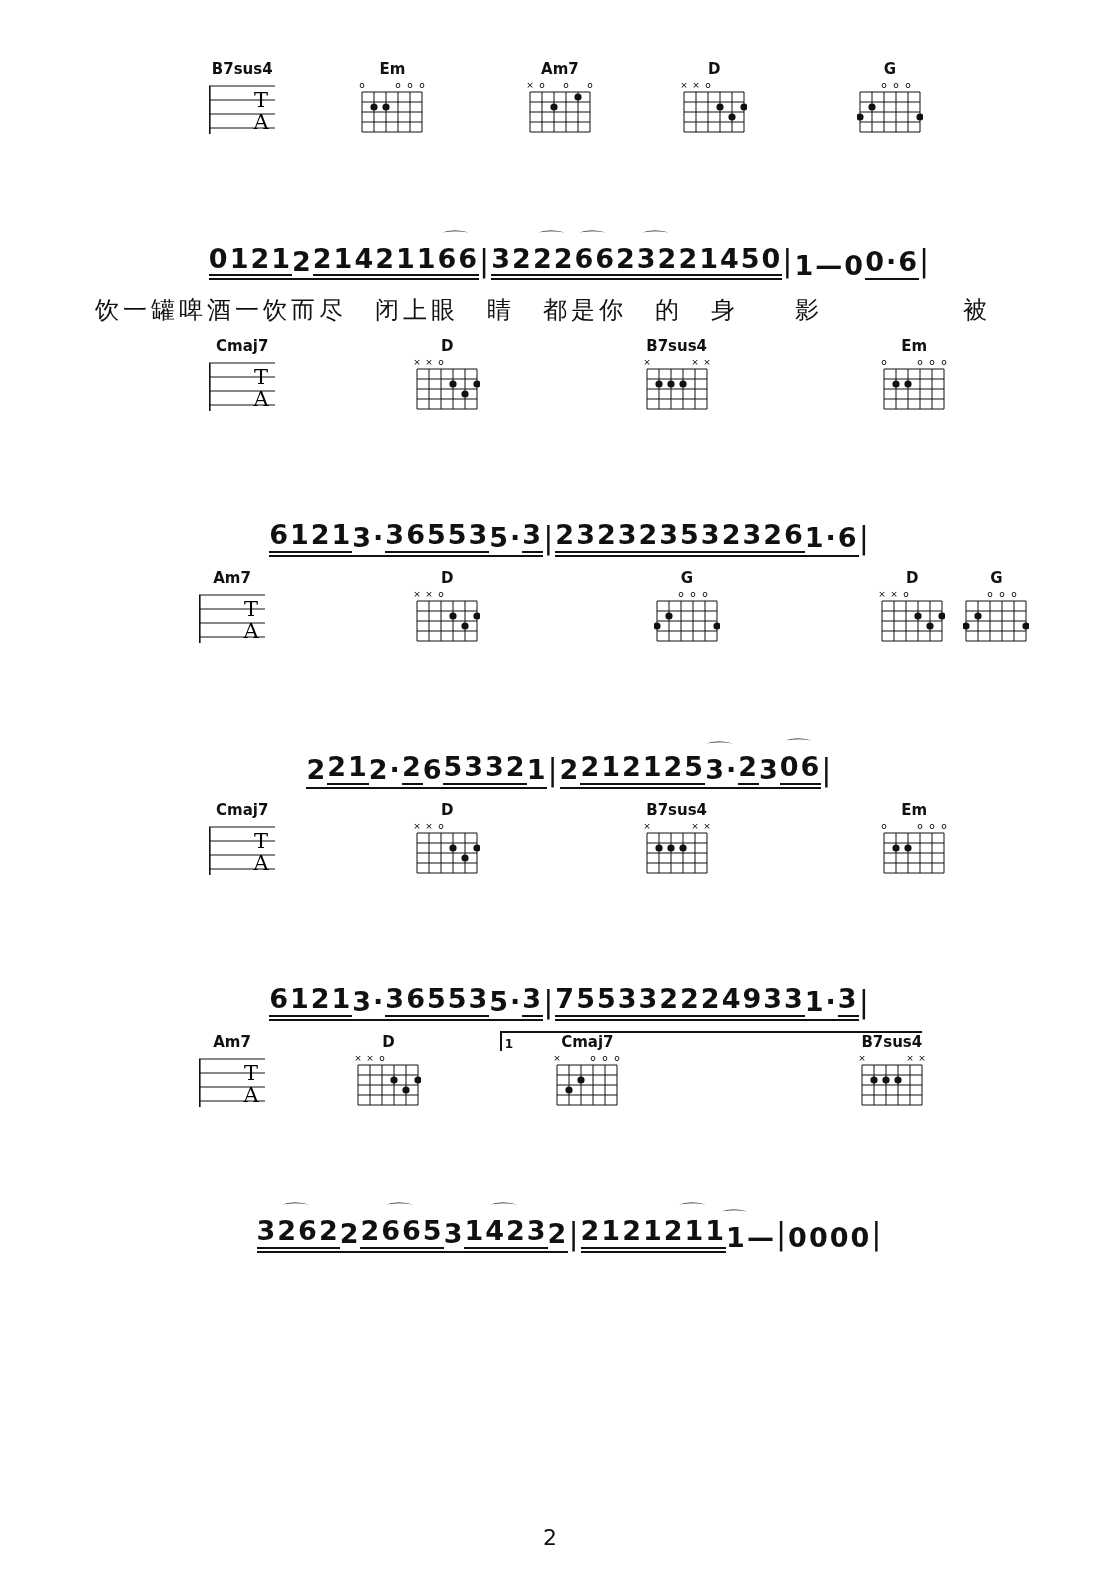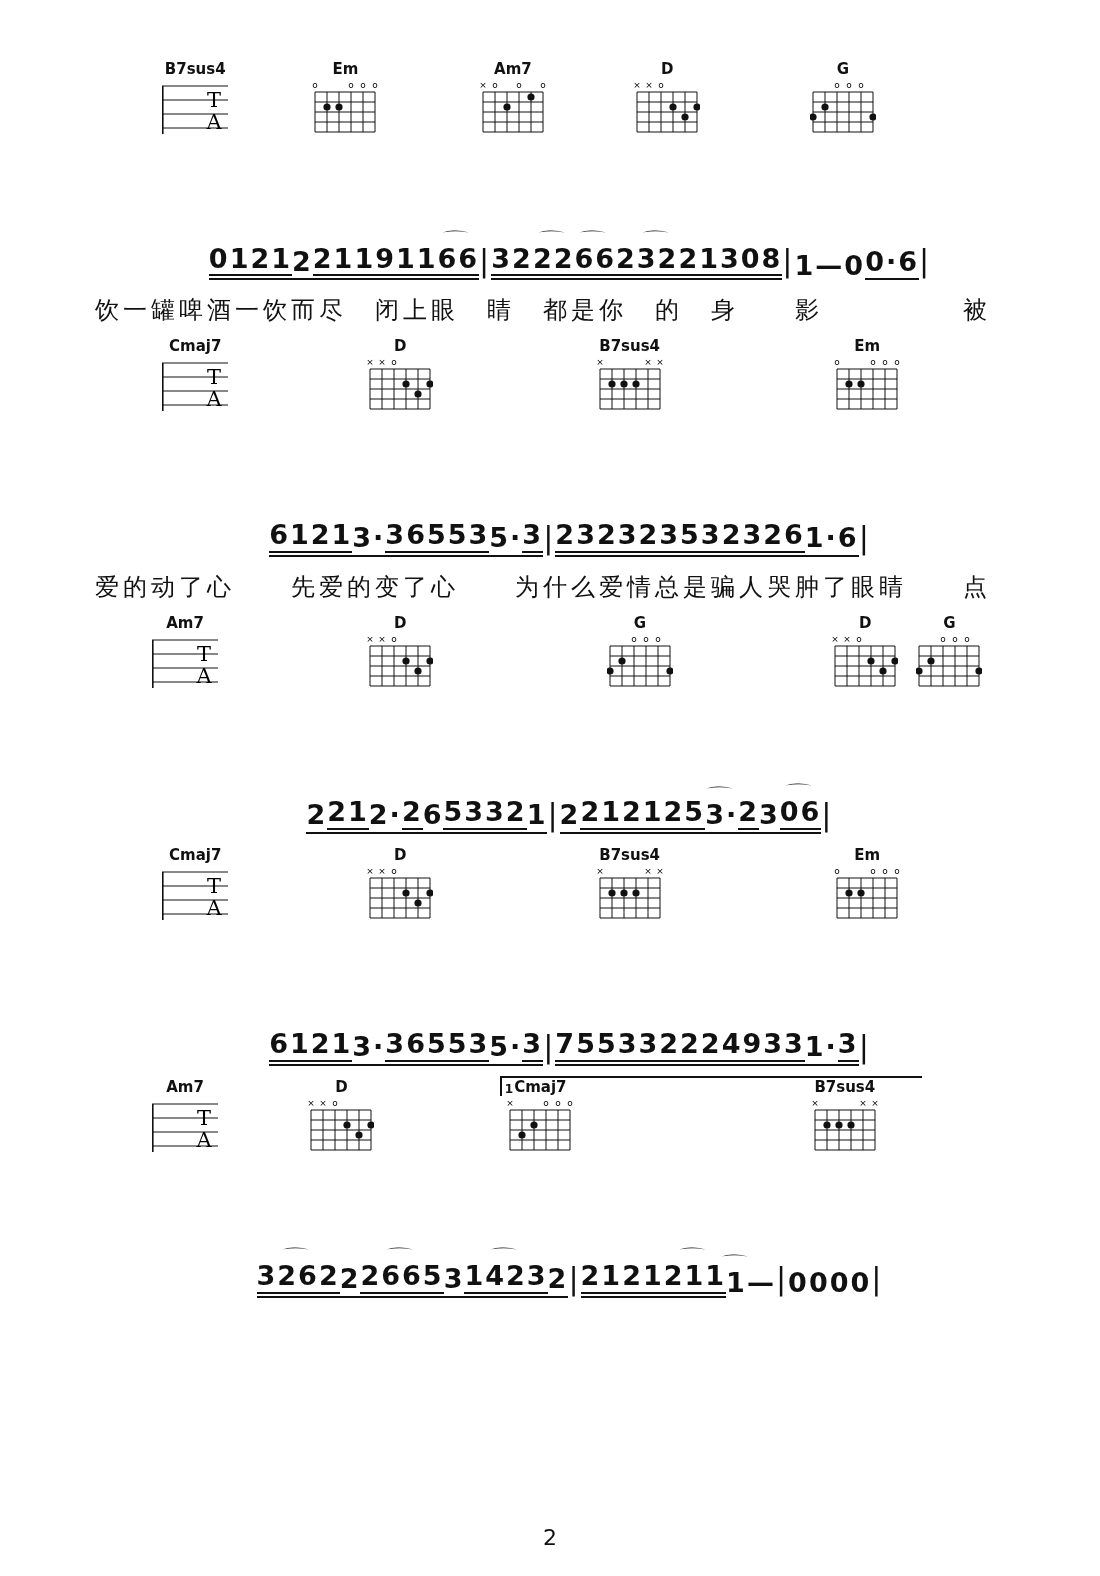--- a/index.html
+++ b/index.html
@@ -3,21 +3,21 @@
 <meta charset="utf-8">
 <style>
   html,body{margin:0;padding:0;}
   body{
     width:1100px;height:1576px;background:#ffffff;color:#111;
     font-family:"DejaVu Sans",sans-serif;position:relative;overflow:hidden;
   }
   #score{padding-top:62px;}
   .system{position:relative;margin-bottom:14px;}
   .chords{position:relative;height:64px;margin:0 40px 2px 45px;}
-  .chord{position:absolute;top:0;transform:translateX(-50%);text-align:center;line-height:1;}
+  .chord{position:absolute;top:0;transform:translateX(-50%);text-align:center;line-height:1;margin-left:47px;}
   .cname{font-size:15px;font-weight:700;margin-bottom:1px;letter-spacing:0;}
   .volta{position:absolute;top:-4px;height:18px;border-top:2px solid #111;border-left:2px solid #111;}
   .vlabel{font-size:12px;font-weight:700;padding-left:3px;line-height:1.2;display:inline-block;}
   .staffwrap{margin:0 40px 0 45px;}
   svg.staff{display:block;width:100%;height:106px;}
   .numbers{
     display:flex;justify-content:center;align-items:flex-end;
     margin:0 55px 2px 95px;font-size:27px;font-weight:700;height:46px;
   }
   .grp{position:relative;line-height:1.05;letter-spacing:2px;white-space:nowrap;}
@@ -184,29 +184,29 @@
             <circle cx="63" cy="39" r="3.6" fill="#111"></circle>
           </svg></div>
       </div>
     <div class="staffwrap">
       <svg class="staff" preserveAspectRatio="none" viewBox="0 0 1015 106"></svg>
     </div>
     <div class="numbers">
         <span class="grp u2">0121</span>
         <span class="grp u1">2</span>
         <span class="grp u2">21</span>
-        <span class="grp u2">19</span>
+        <span class="grp u2">42</span>
         <span class="grp u2">11</span>
         <span class="grp u2 tie">66</span>
         <span class="grp bar">|</span>
         <span class="grp u2">32</span>
         <span class="grp u2 tie">22</span>
         <span class="grp u2 tie">66</span>
         <span class="grp u2 tie">2322</span>
-        <span class="grp u2">1308</span>
+        <span class="grp u2">1450</span>
         <span class="grp bar">|</span>
         <span class="grp u0">1</span>
         <span class="grp u0">—</span>
         <span class="grp u0">0</span>
         <span class="grp u1">0·6</span>
         <span class="grp bar">|</span>
       </div>
     <div class="lyrics">饮一罐啤酒一饮而尽　闭上眼　睛　都是你　的　身　　影　　　　　被</div>
   </section>
     <section class="system">
@@ -351,21 +351,20 @@
         <span class="grp u1">5·</span>
         <span class="grp u2">3</span>
         <span class="grp bar">|</span>
         <span class="grp u2">2323</span>
         <span class="grp u2">2353</span>
         <span class="grp u2">2326</span>
         <span class="grp u1">1·</span>
         <span class="grp u1">6</span>
         <span class="grp bar">|</span>
       </div>
-    <div class="lyrics">爱的动了心　　先爱的变了心　　为什么爱情总是骗人哭肿了眼睛　　点</div>
   </section>
     <section class="system">
     <div class="chords">
 
     <div class="chord" style="left: 13.8%;"><div class="cname">Am7</div><svg viewBox="0 0 66 56" width="66" height="56">
             <line x1="0" y1="8" x2="1015" y2="8" stroke="#111" stroke-width="1"></line>
             <line x1="0" y1="22" x2="1015" y2="22" stroke="#111" stroke-width="1"></line>
             <line x1="0" y1="36" x2="1015" y2="36" stroke="#111" stroke-width="1"></line>
             <line x1="0" y1="50" x2="1015" y2="50" stroke="#111" stroke-width="1"></line>
             <line x1="0" y1="64" x2="1015" y2="64" stroke="#111" stroke-width="1"></line>

